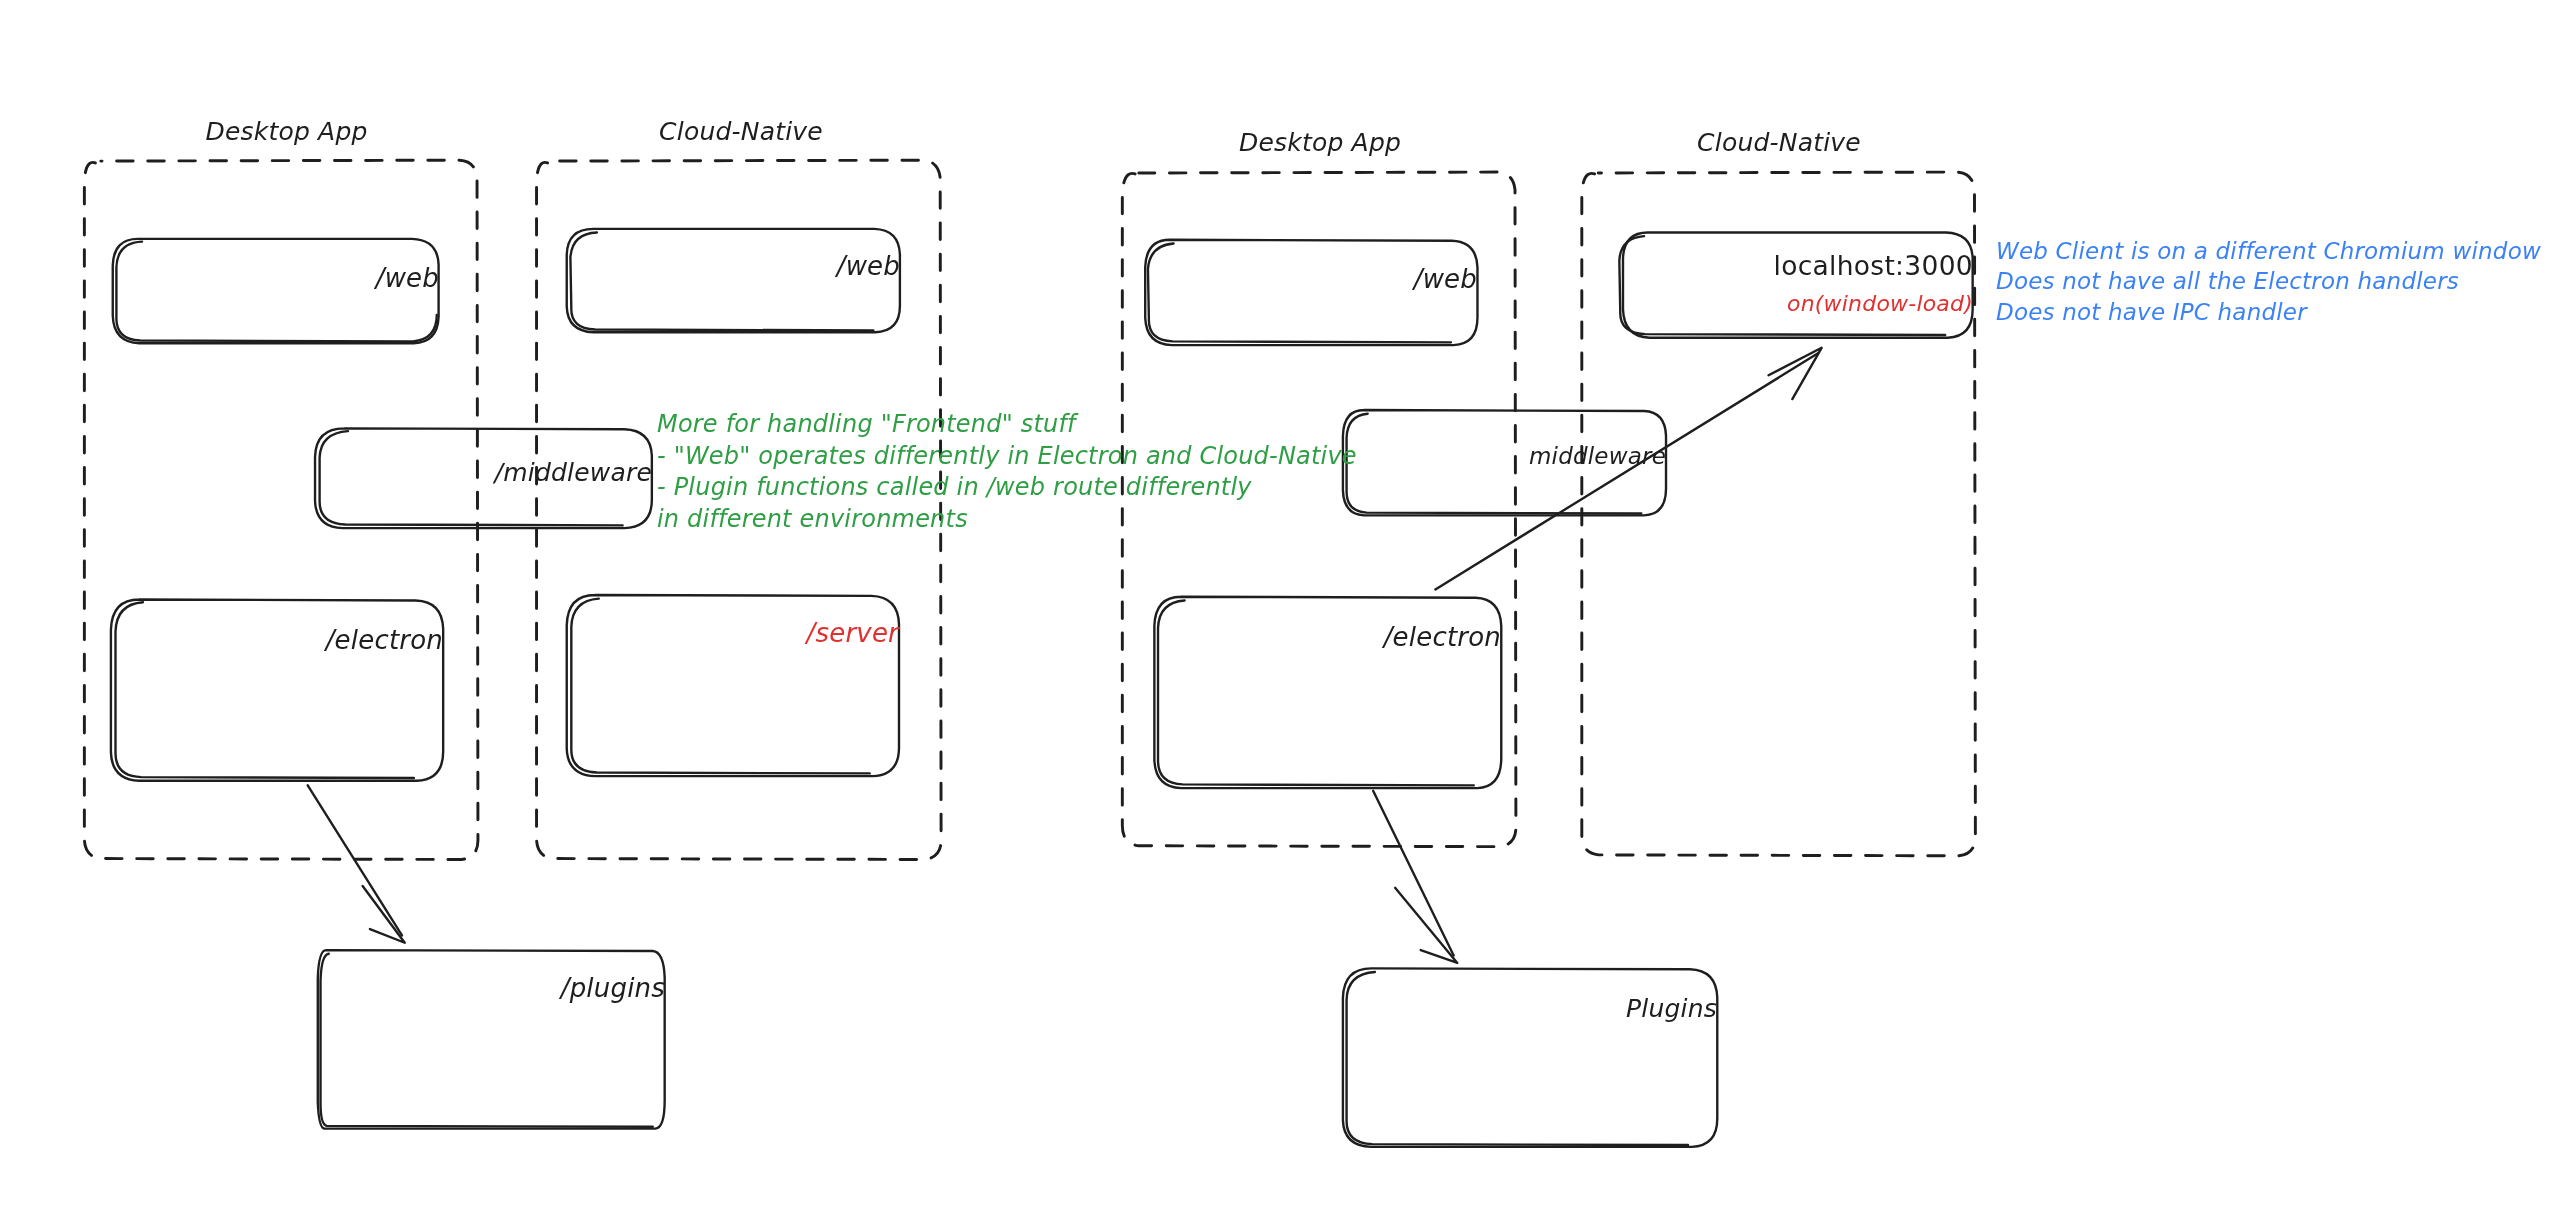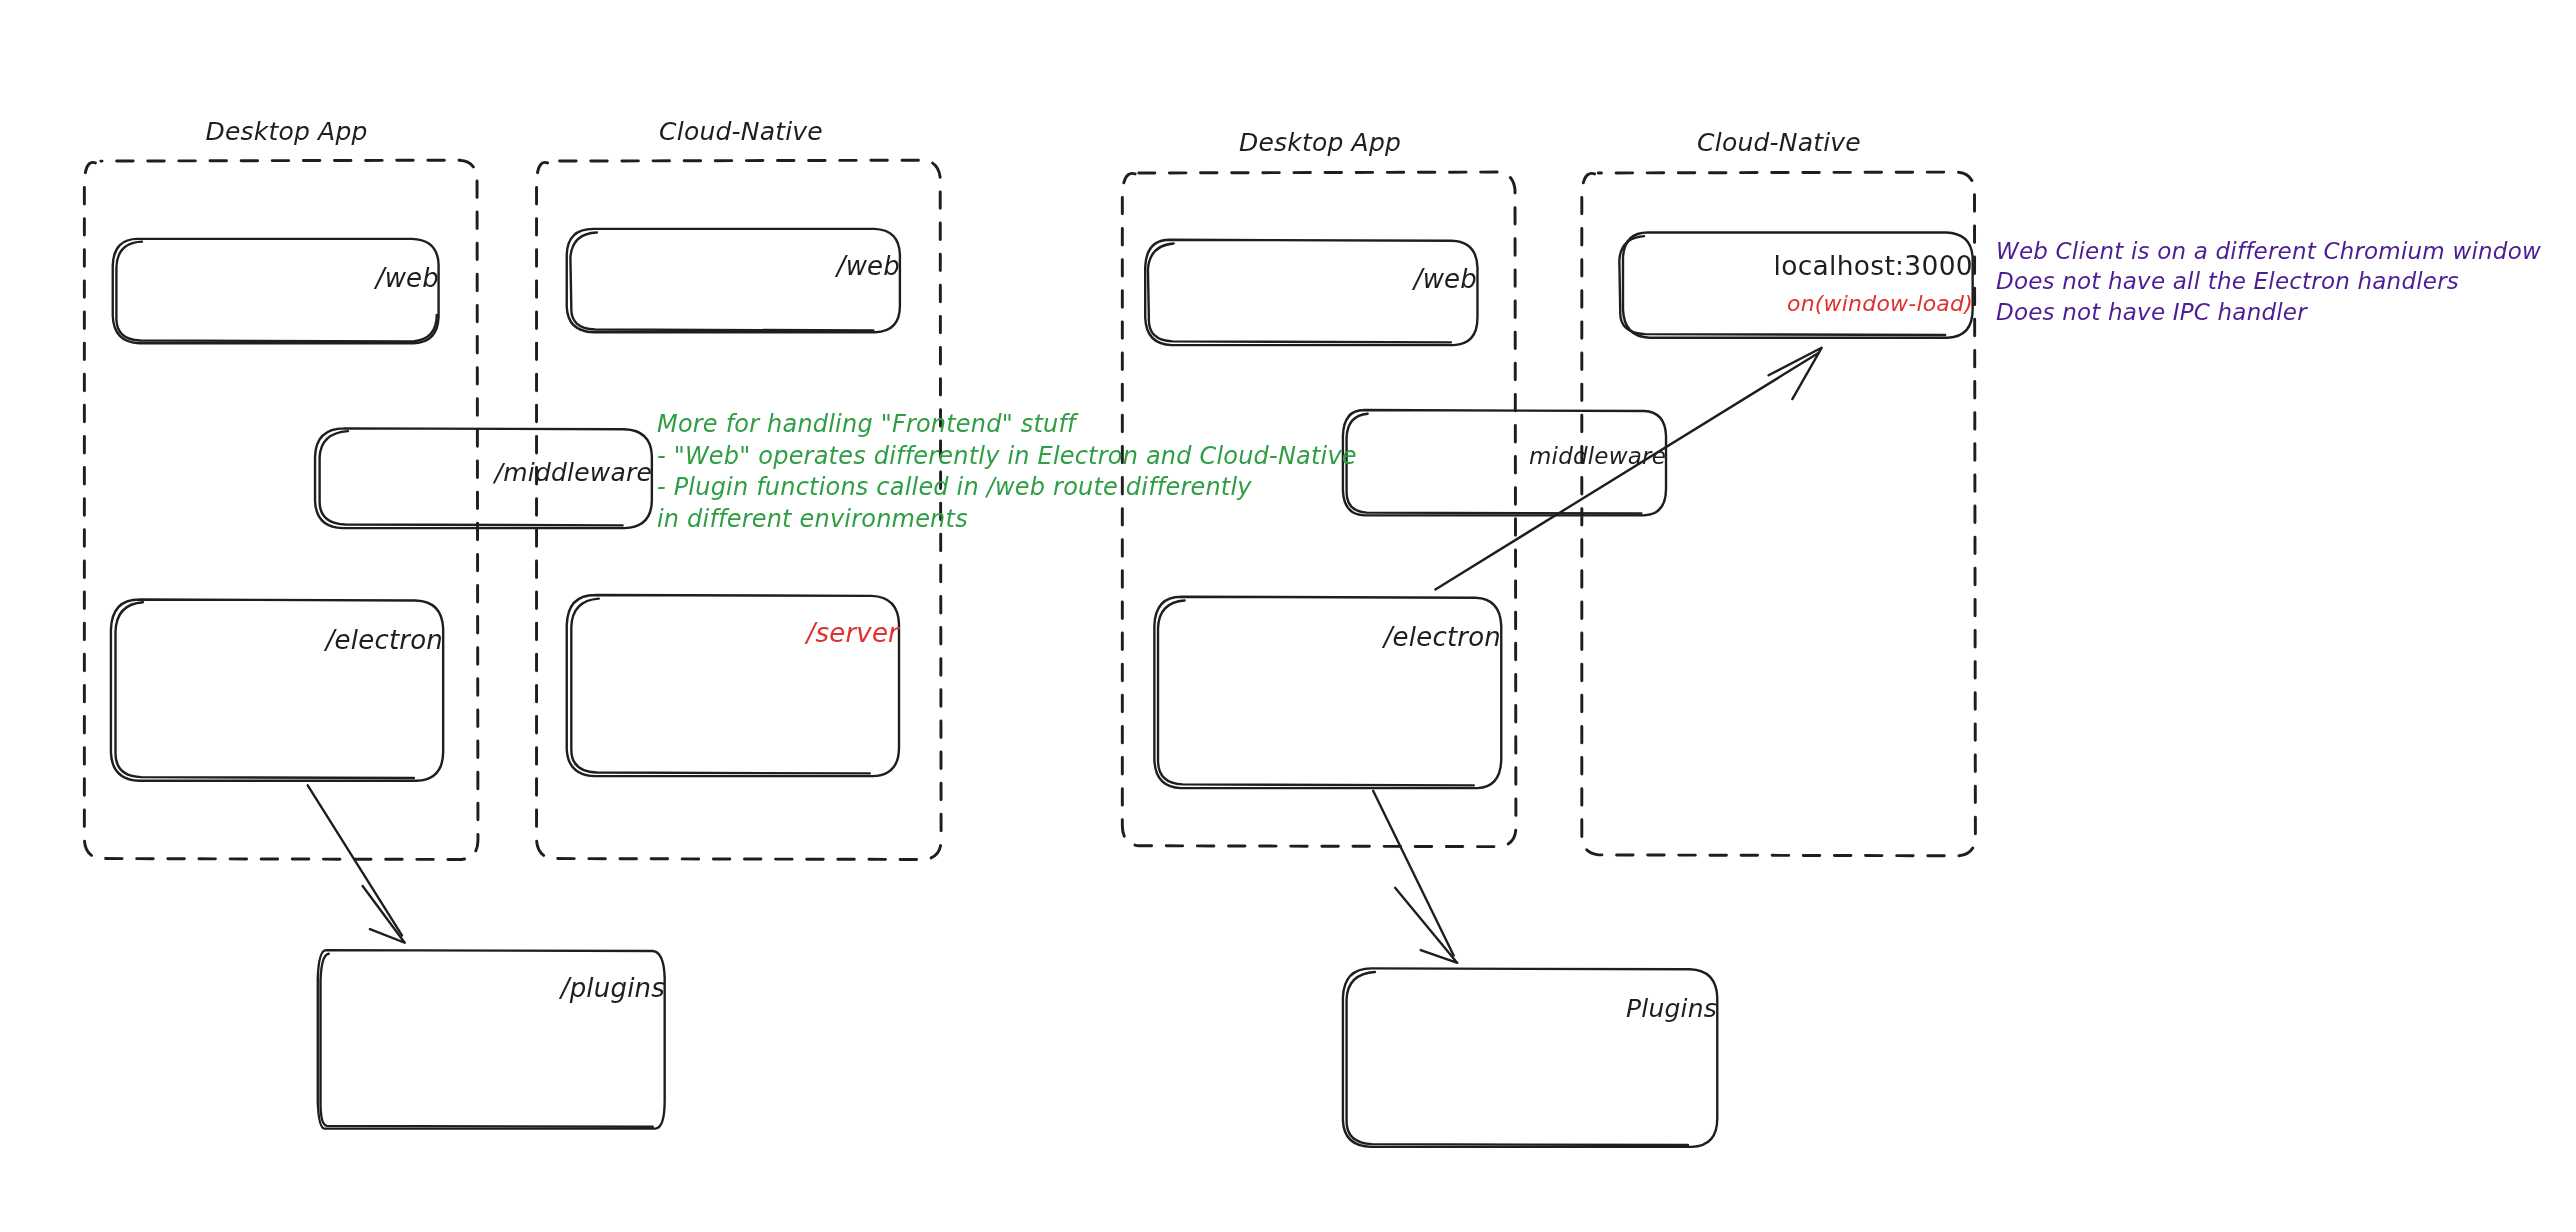--- a/index.html
+++ b/index.html
@@ -197,16 +197,16 @@
   <div class="node" style="left:1154px; top:597px; width:347px; height:191px;">
     <div class="nodelabel hand" style="top:25px; font-size:26px; color:#1e1e1e;">/electron</div>
   </div>
 
   <div class="node" style="left:1343px; top:969px; width:374px; height:179px;padding-left:8px;">
     <div class="nodelabel hand" style="top:25px; font-size:25px; color:#1e1e1e;">Plugins</div>
   </div>
 
   <div class="annot hand" style="left:657px; top:409px; font-size:24px; color:#2f9e44;"><span>More for handling "Frontend" stuff</span><br><span>- "Web" operates differently in Electron and Cloud-Native</span><br><span>- Plugin functions called in /web route differently</span><br><span>in different environments</span></div>
 
-  <div class="annot hand" style="left:1996px; top:236px; font-size:23px; color:#4c1d95;"><span>Web Client is on a different Chromium window</span><br><span>Does not have all the Electron handlers</span><br><span>Does not have IPC handler</span></div>
+  <div class="annot hand" style="left:1996px; top:236px; font-size:23px; color:#3b82f6;"><span>Web Client is on a different Chromium window</span><br><span>Does not have all the Electron handlers</span><br><span>Does not have IPC handler</span></div>
 
 </div>
 
 
 </body></html>

